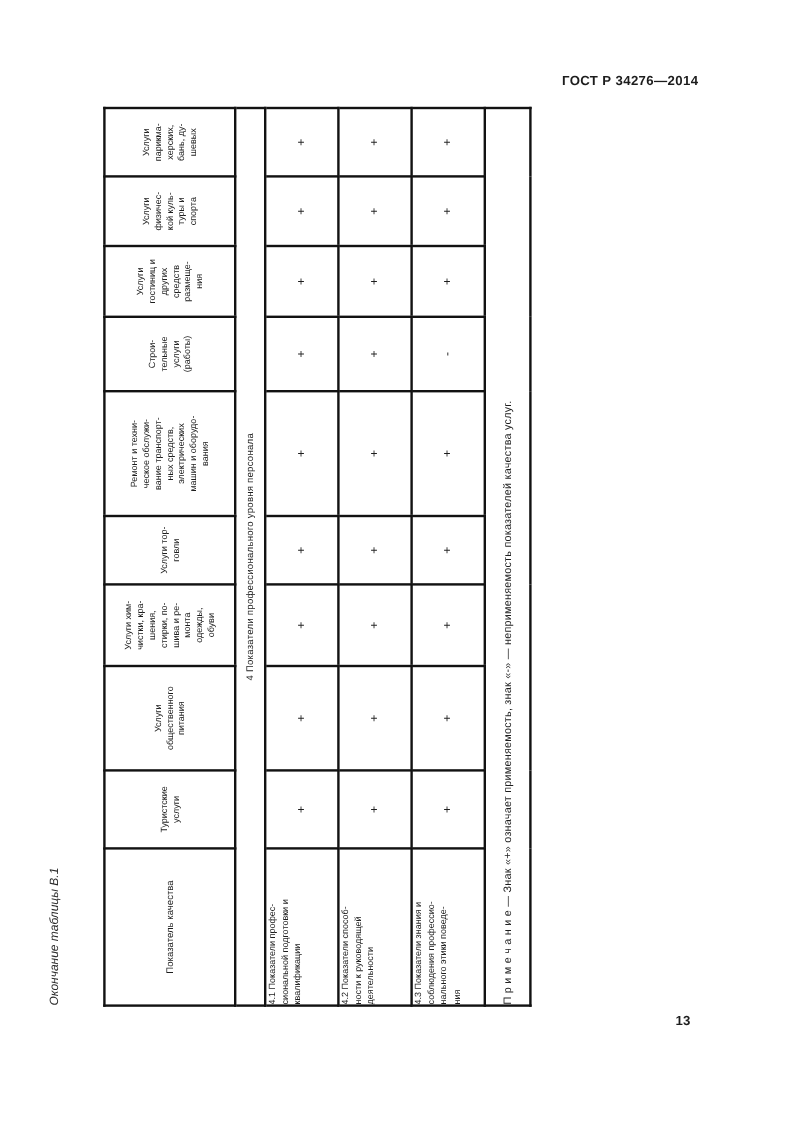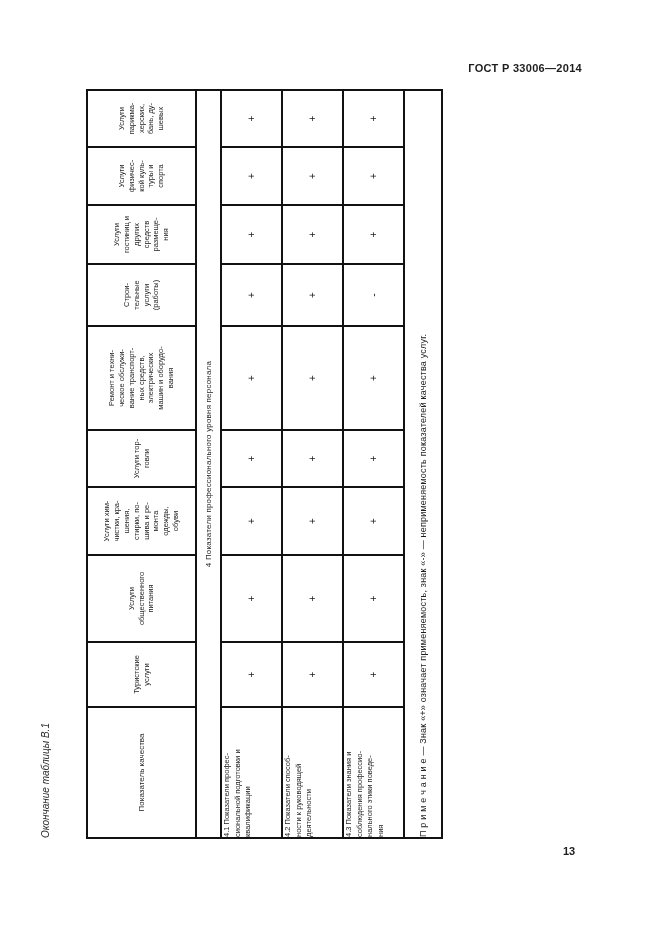--- a/index.html
+++ b/index.html
@@ -57,21 +57,21 @@
     font-size:10px;text-align:center;vertical-align:middle;
   }
   td.note{
     font-size:9px;text-align:left;vertical-align:middle;
     padding-left:18px;letter-spacing:0.2px;
   }
 </style>
 </head>
 <body>
 
-<div class="doc-number">ГОСТ Р 33006—2014</div>
+<div class="doc-number">ГОСТ Р 34276—2014</div>
 
 <div class="rotated-block">
   <div class="table-caption">Окончание таблицы В.1</div>
 
   <table class="b1">
     <colgroup>
       <col style="width:131px">
       <col style="width:65px">
       <col style="width:87px">
       <col style="width:68px">

